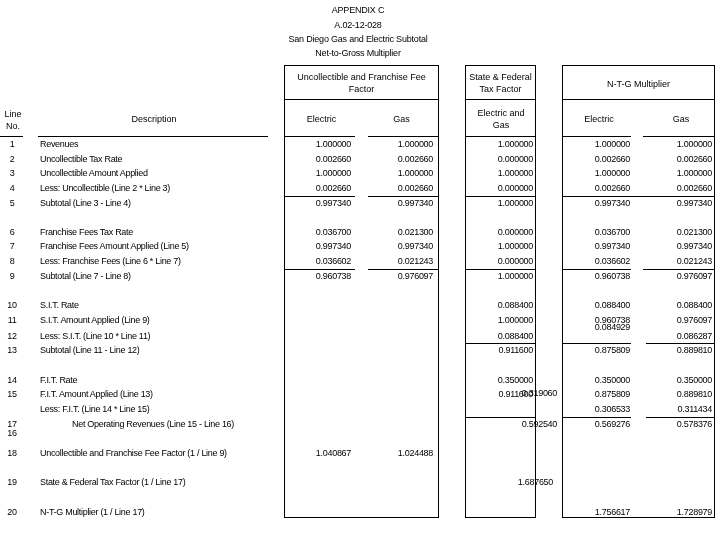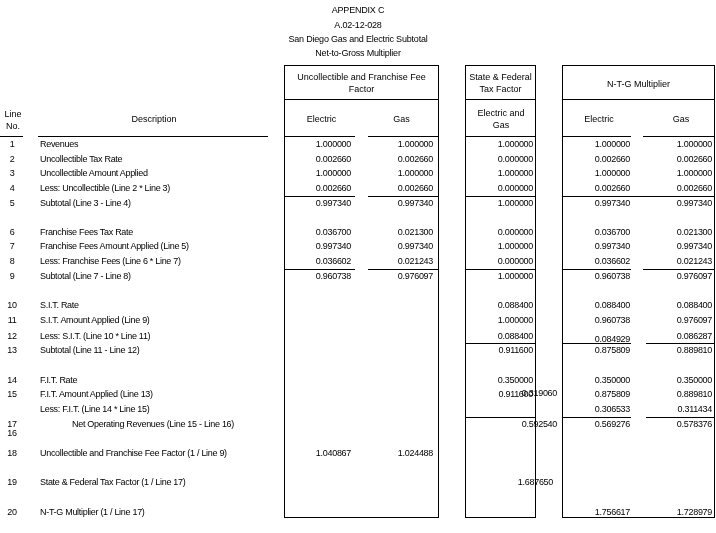--- a/index.html
+++ b/index.html
@@ -167,21 +167,21 @@
       <div class="cell num" style="left:465px;width:68px;top:315px;">1.000000</div>
       <div class="cell num" style="left:562px;width:68px;top:315px;">0.960738</div>
       <div class="cell num" style="left:640px;width:72px;top:315px;">0.976097</div>
     </div>
     <div>
       <div class="cell ln" style="left:0;width:24px;top:331px;">12</div>
       <div class="cell desc" style="top:331px;">Less: S.I.T. (Line 10 * Line 11)</div>
       <div class="cell num" style="left:284px;width:67px;top:331px;"></div>
       <div class="cell num" style="left:364px;width:69px;top:331px;"></div>
       <div class="cell num" style="left:465px;width:68px;top:331px;">0.088400</div>
-      <div class="cell num" style="left:562px;width:68px;top:334px;">0.084929</div>
+      <div class="cell num" style="left:562px;width:68px;top:322px;">0.084929</div>
       <div class="cell num" style="left:640px;width:72px;top:331px;">0.086287</div>
     </div>
     <div>
       <div class="cell ln" style="left:0;width:24px;top:345px;">13</div>
       <div class="cell desc" style="top:345px;">Subtotal (Line 11 - Line 12)</div>
       <div class="cell num" style="left:284px;width:67px;top:345px;"></div>
       <div class="cell num" style="left:364px;width:69px;top:345px;"></div>
       <div class="cell num" style="left:465px;width:68px;top:345px;">0.911600</div>
       <div class="cell num" style="left:562px;width:68px;top:345px;">0.875809</div>
       <div class="cell num" style="left:640px;width:72px;top:345px;">0.889810</div>

